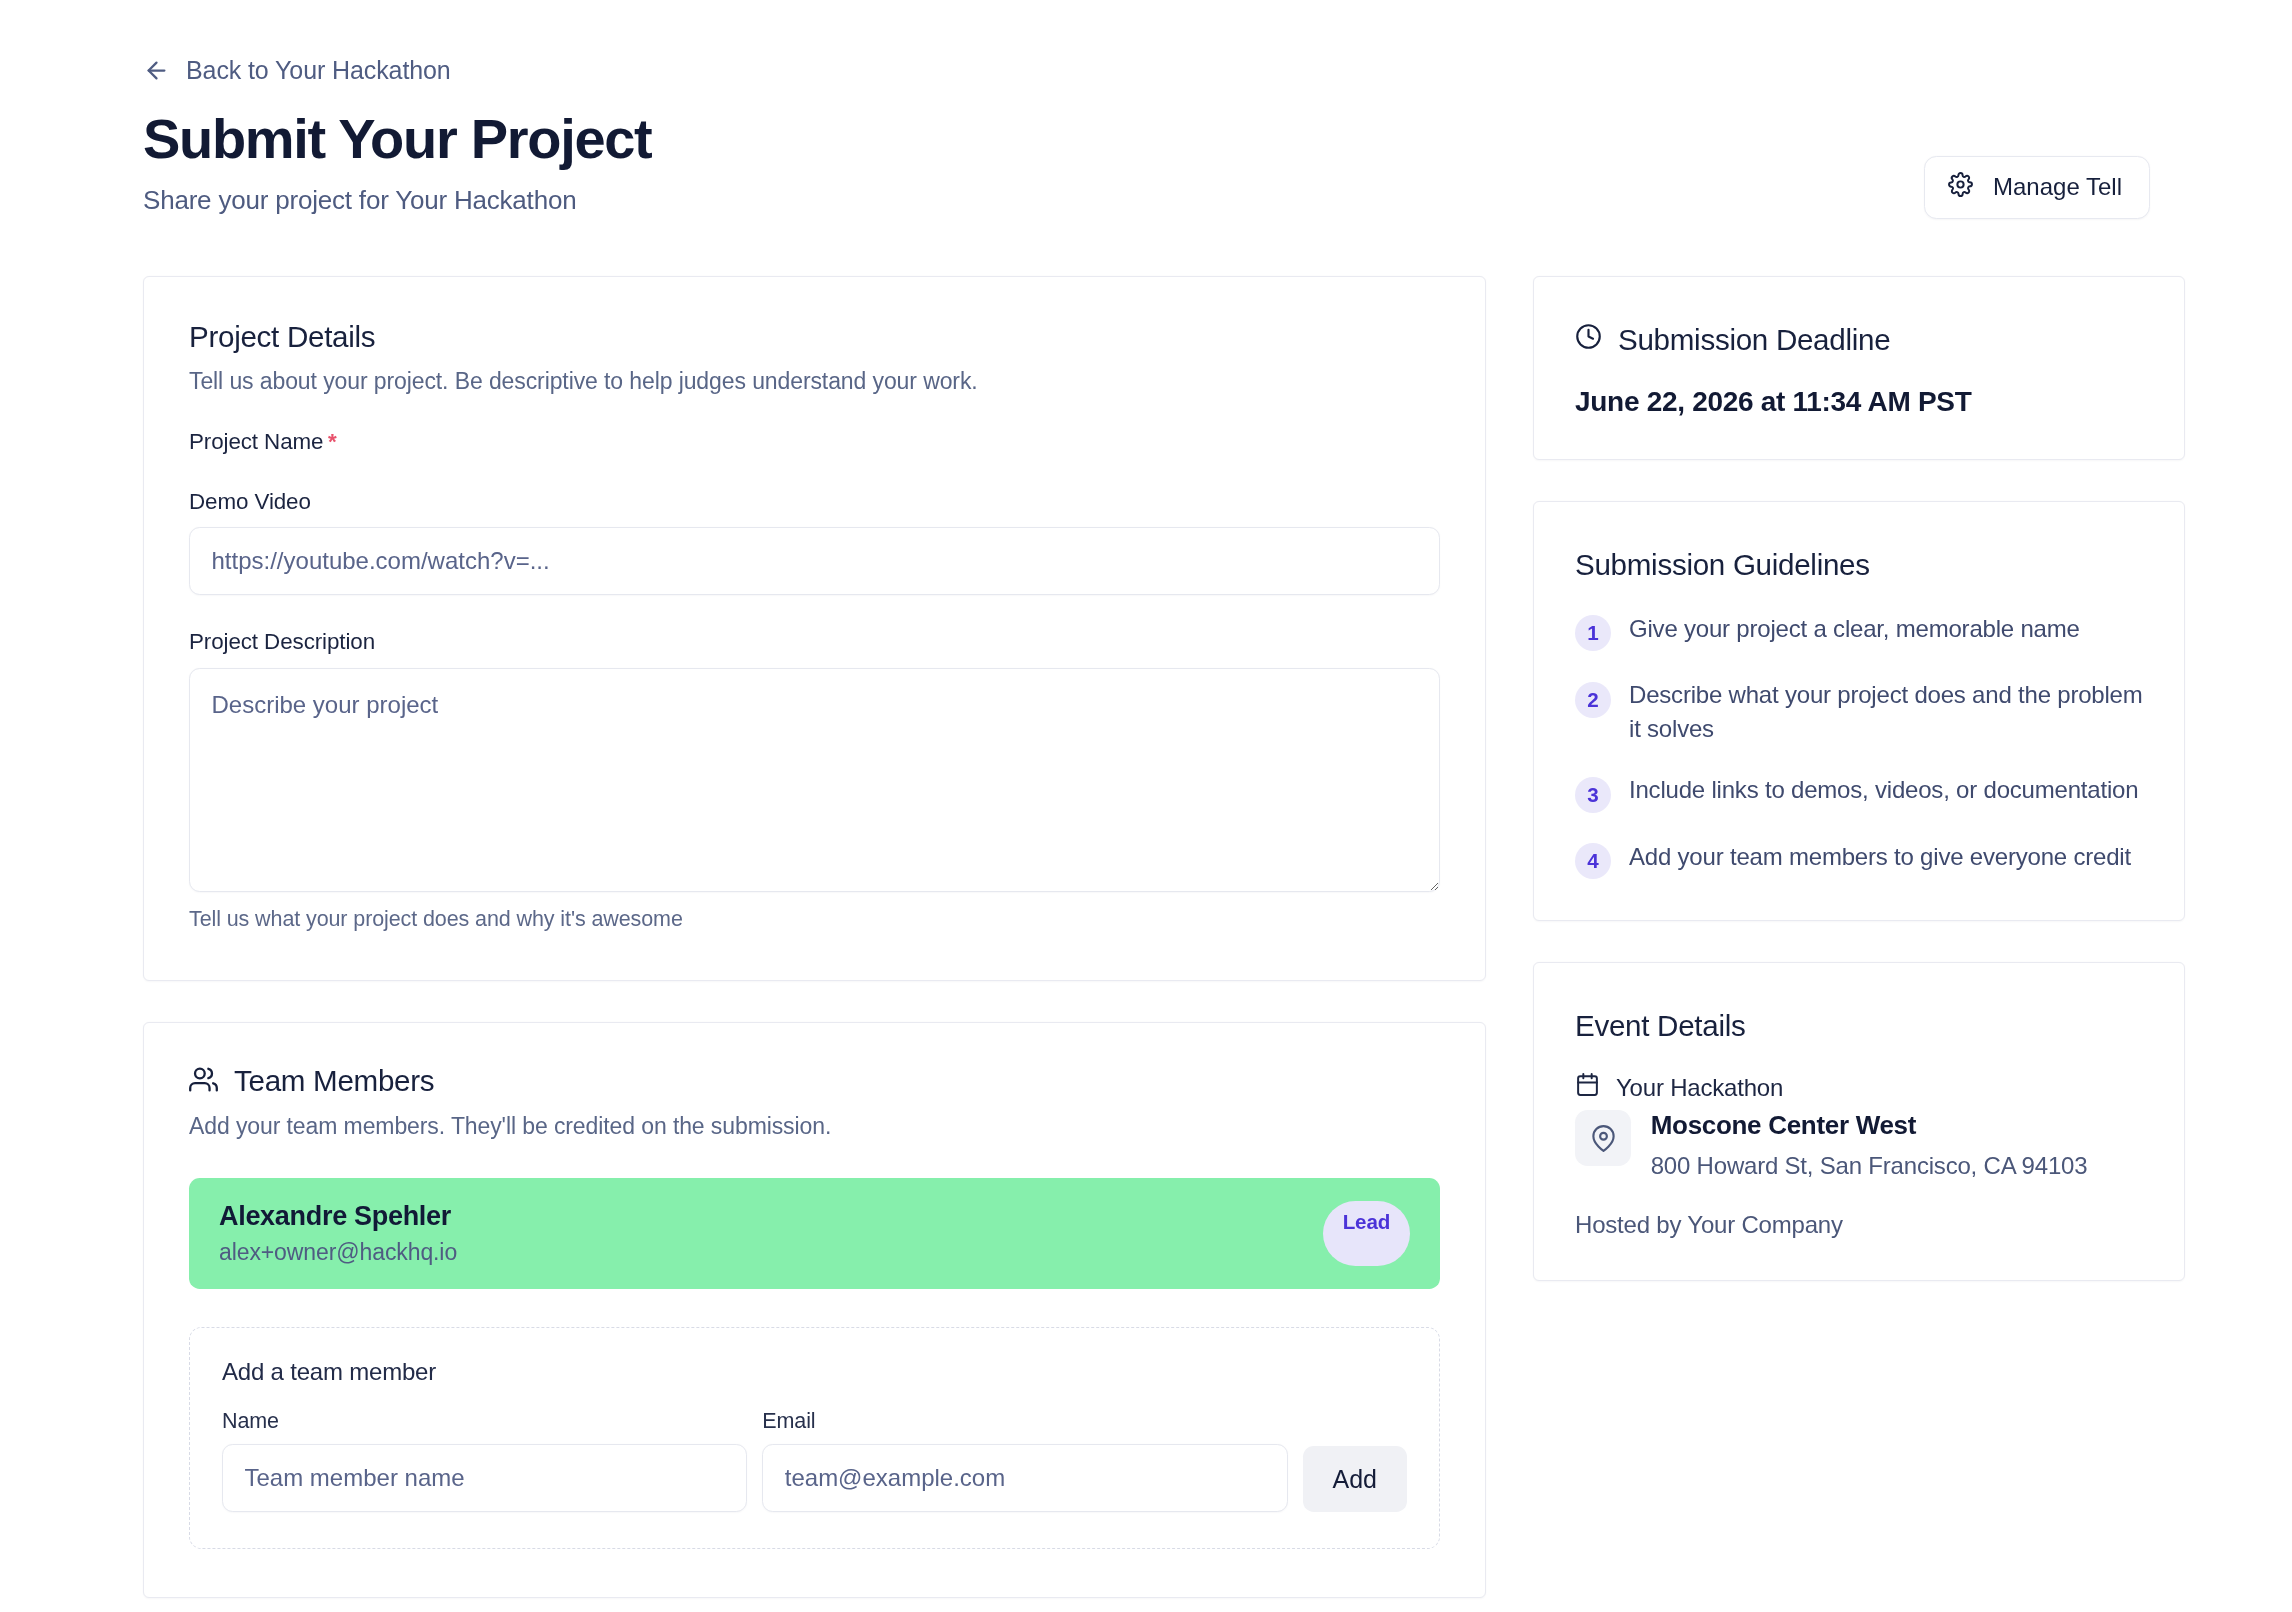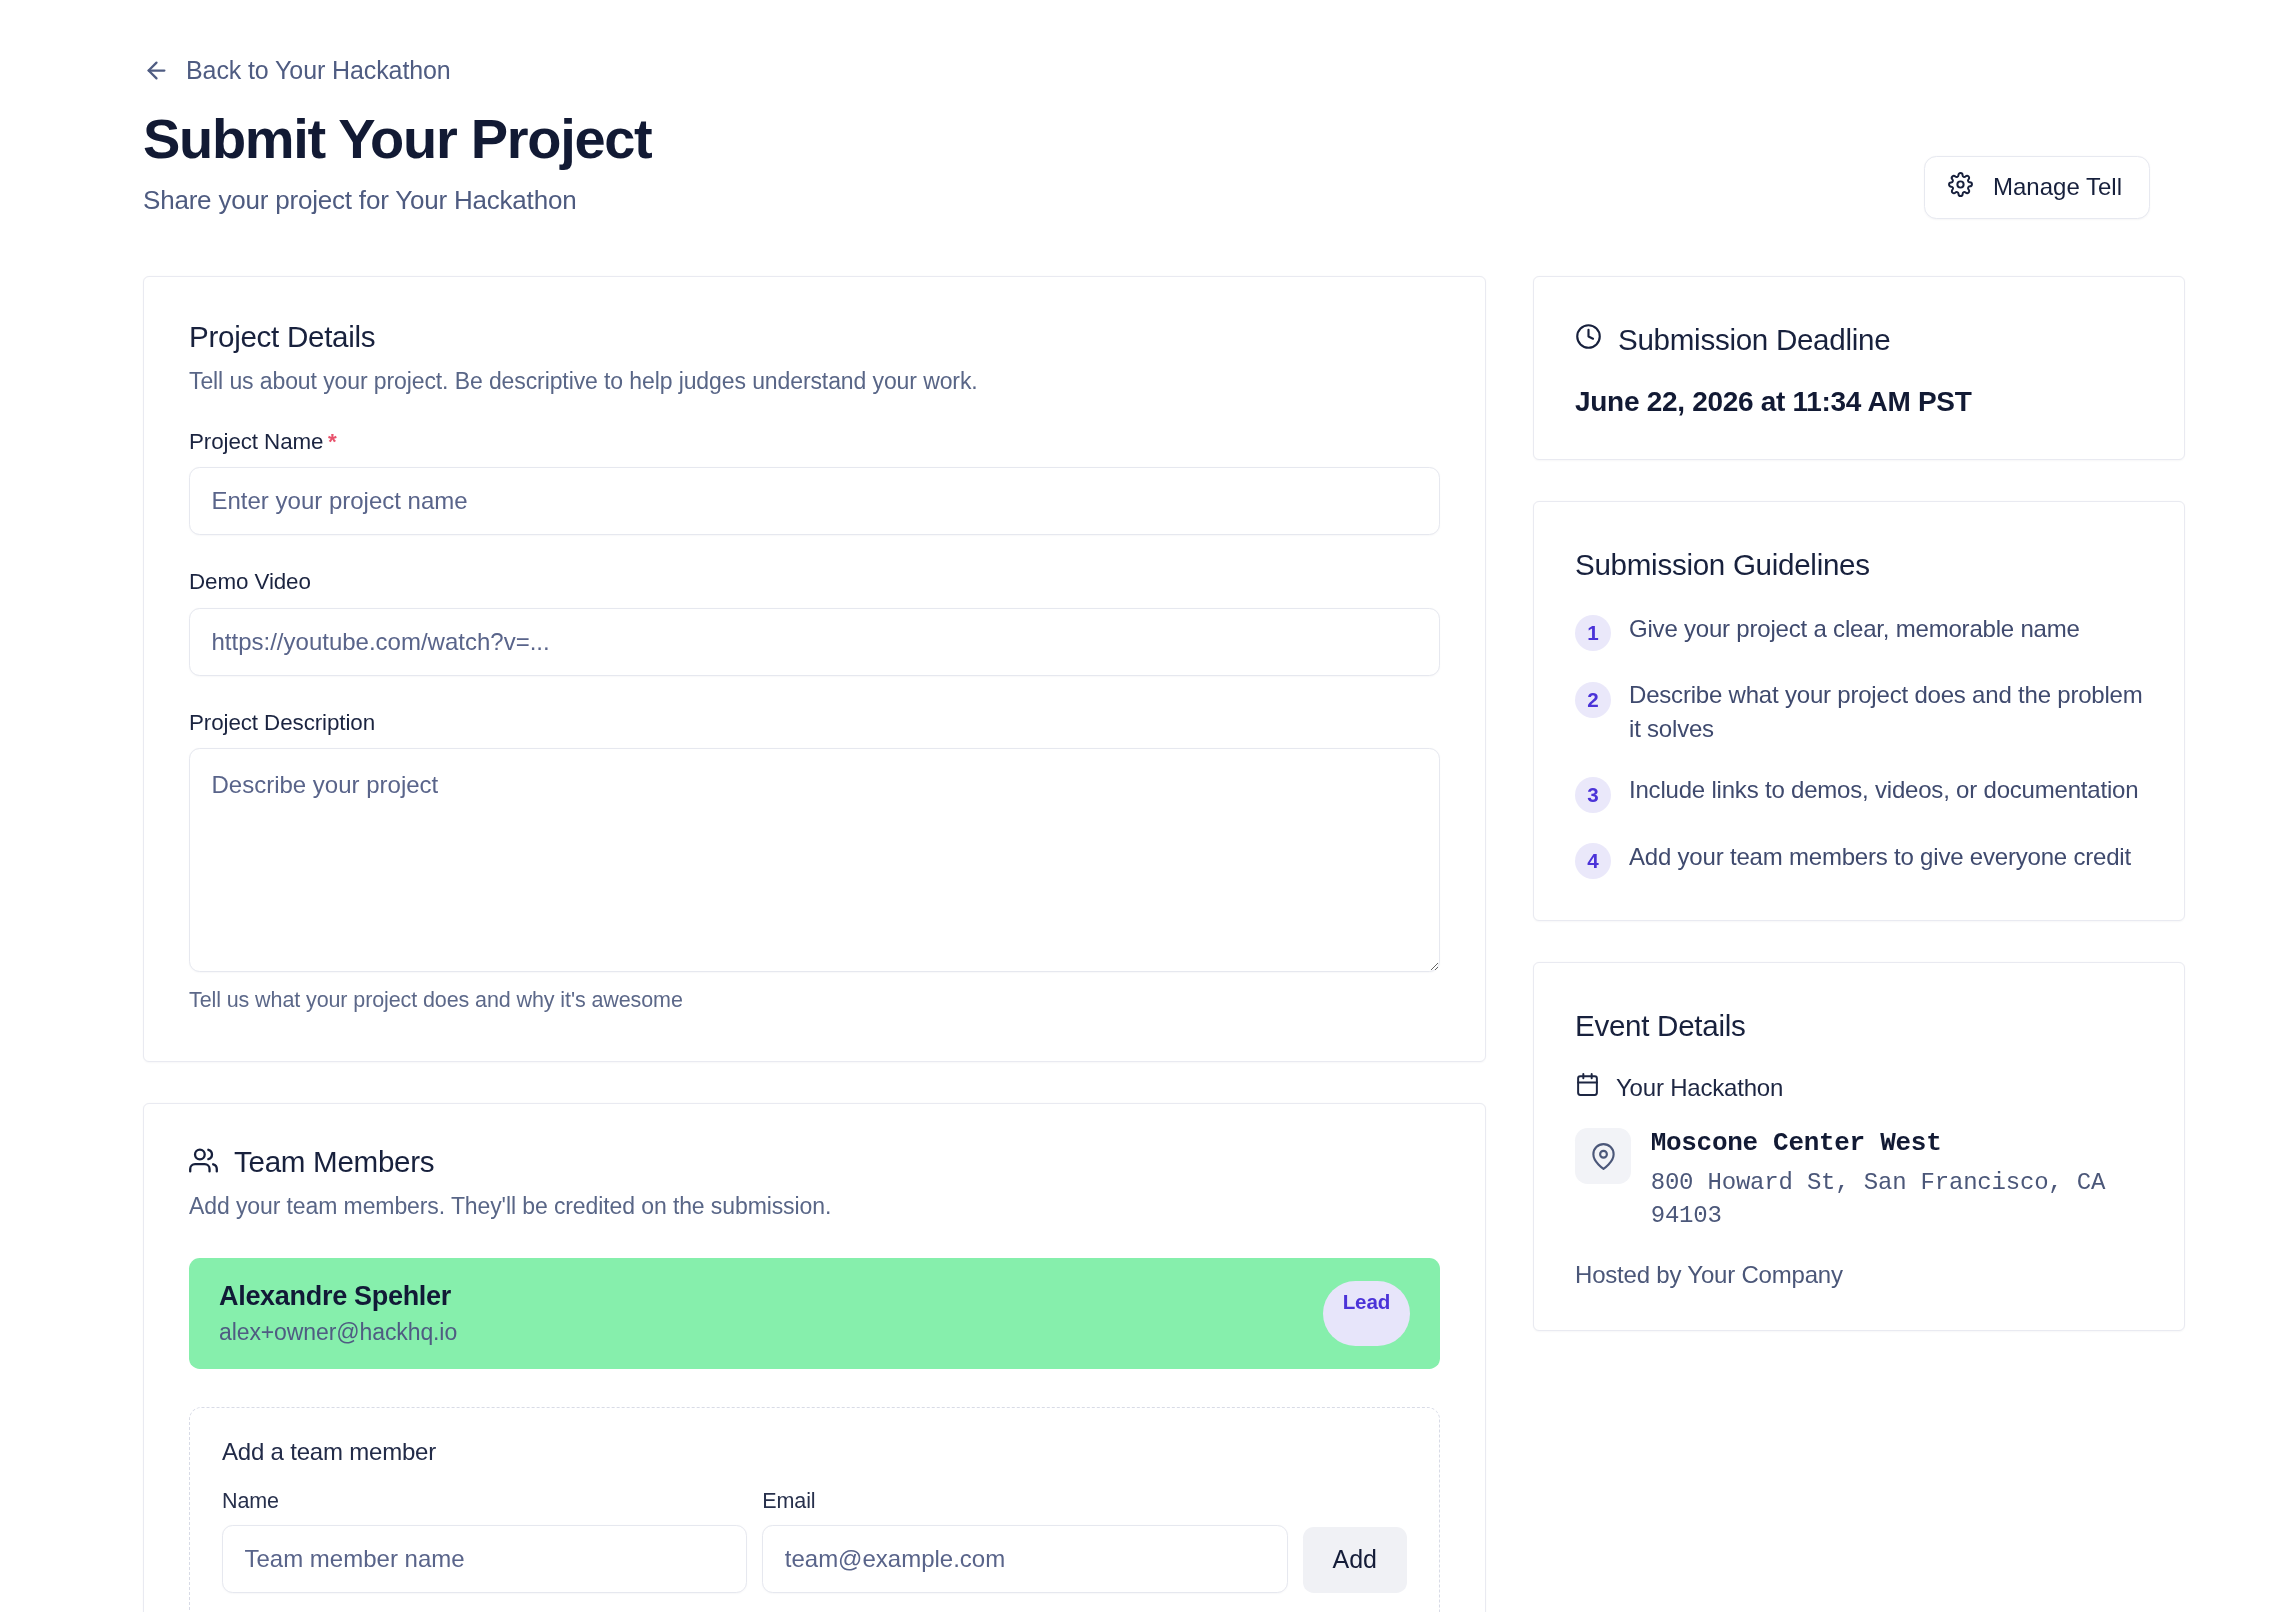--- a/index.html
+++ b/index.html
@@ -275,25 +275,24 @@
   .ev-row {
     margin-top: 29px;
     display: flex;
     align-items: center;
     gap: 16px;
     font-size: 24px;
     color: #1d2642;
     letter-spacing: -0.2px;
   }
   .ev-loc {
-    margin-top: 25px;
+    margin-top: 7px;
     display: flex;
     gap: 19.7px;
     align-items: flex-start;
-    font-family: Liberation Mono, monospace;
   }
   .pin-box {
     flex: none;
     width: 56px;
     height: 56px;
     border-radius: 12.5px;
     background: #f2f3f7;
     display: flex;
     align-items: center;
     justify-content: center;
@@ -355,21 +354,20 @@
     <div class="col-main">
 
       <section class="card pd-card">
         <div class="card-title">Project Details</div>
         <div class="card-sub">Tell us about your project. Be descriptive to help judges understand your work.</div>
 
         <div class="field">
           <label class="field-label">
             <span>Project Name</span><span class="req">*</span>
           </label>
-          <input class="input" type="text" placeholder="Enter your project name" style="">
         </div>
 
         <div class="field">
           <label class="field-label">Demo Video</label>
           <input class="input" type="text" placeholder="https://youtube.com/watch?v=..." style="">
         </div>
 
         <div class="field">
           <label class="field-label">Project Description</label>
           <textarea class="textarea" placeholder="Describe your project" style=""></textarea>

